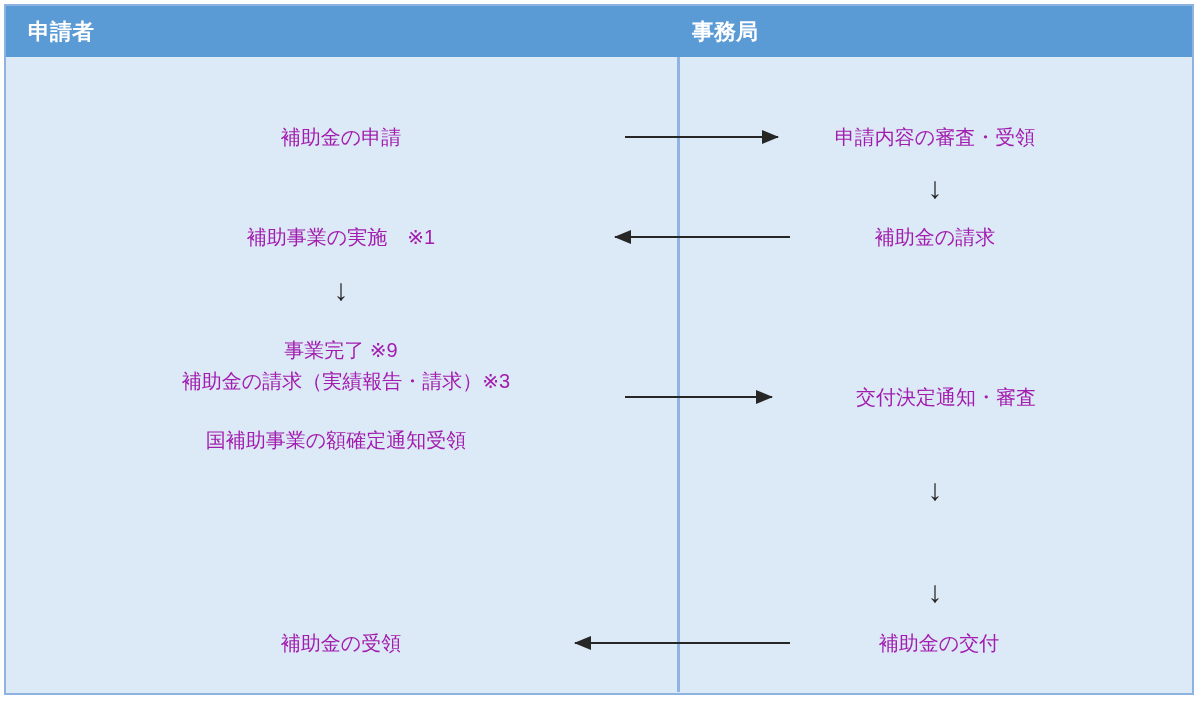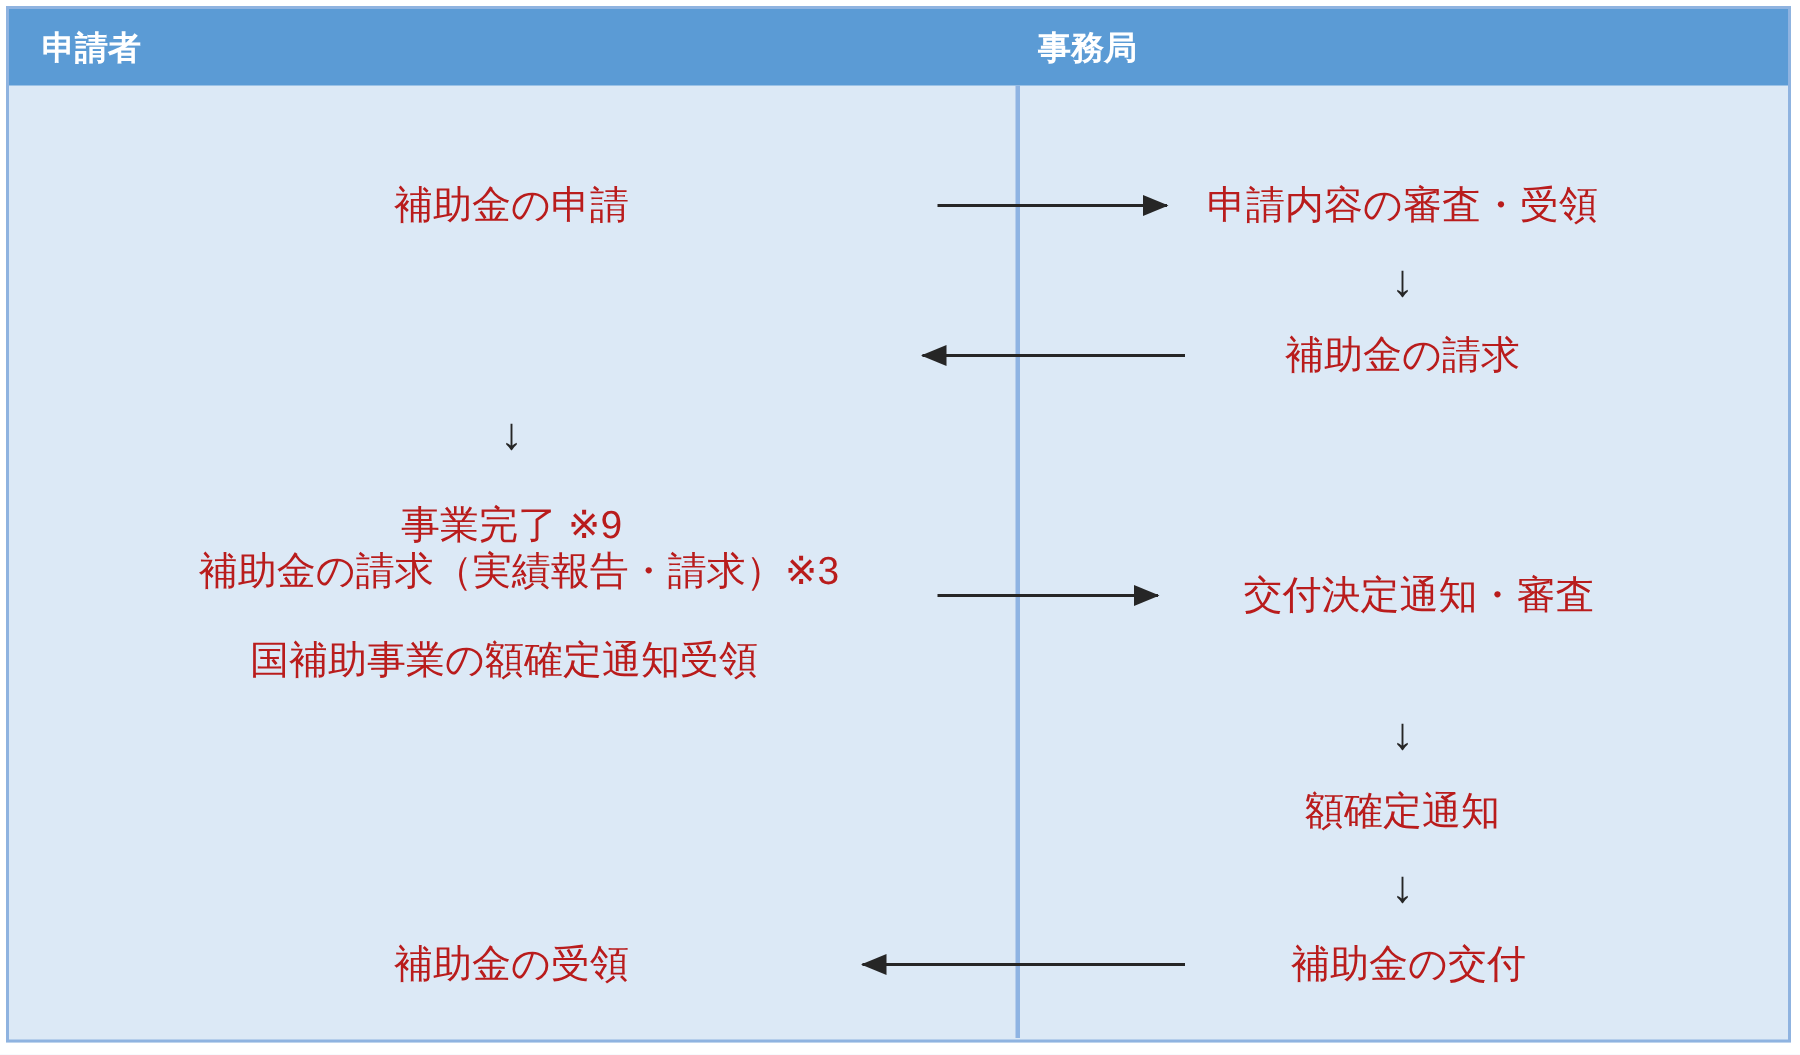--- a/index.html
+++ b/index.html
@@ -44,22 +44,22 @@
   .column-divider{
     position:absolute;
     left:671px;top:0;bottom:0;
     width:3px;
     background:#8FB4E3;
   }
   .node{
     position:absolute;
     transform:translate(-50%,-50%);
     white-space:nowrap;
-    font-size:26px;
-    color:#b91c1c;
+    font-size:20px;
+    color:#a21caf;
     line-height:1.2;
   }
   .down-arrow{
     position:absolute;
     transform:translate(-50%,-50%);
     font-size:30px;
     color:#262626;
     line-height:1;
   }
   .arrow{
@@ -92,32 +92,32 @@
 
     <div class="header-row">
       <div class="header-cell left">申請者</div>
       <div class="header-cell right">事務局</div>
     </div>
 
     <div class="body-area">
       <div class="column-divider"></div>
 
       <div class="node" style="left:335px;top:80px">補助金の申請</div>
+      <div class="node" style="left:335px;top:180px">補助事業の実施　※1</div>
       <div class="down-arrow" style="left:335px;top:233px">↓</div>
       <div class="node" style="left:335px;top:293px">事業完了 ※9</div>
       <div class="node" style="left:340px;top:324px">補助金の請求（実績報告・請求）※3</div>
       <div class="node" style="left:330px;top:383px">国補助事業の額確定通知受領</div>
       <div class="node" style="left:335px;top:586px">補助金の受領</div>
 
       <div class="node" style="left:929px;top:80px">申請内容の審査・受領</div>
       <div class="down-arrow" style="left:929px;top:131px">↓</div>
       <div class="node" style="left:929px;top:180px">補助金の請求</div>
       <div class="node" style="left:940px;top:340px">交付決定通知・審査</div>
       <div class="down-arrow" style="left:929px;top:433px">↓</div>
-      <div class="node" style="left:929px;top:484px">額確定通知</div>
       <div class="down-arrow" style="left:929px;top:535px">↓</div>
       <div class="node" style="left:933px;top:586px">補助金の交付</div>
 
       <div class="arrow to-right" style="left:619px;top:79px;width:153px"></div>
       <div class="arrow to-left" style="left:609px;top:179px;width:175px"></div>
       <div class="arrow to-right" style="left:619px;top:339px;width:147px"></div>
       <div class="arrow to-left" style="left:569px;top:585px;width:215px"></div>
     </div>
 
   </div>

